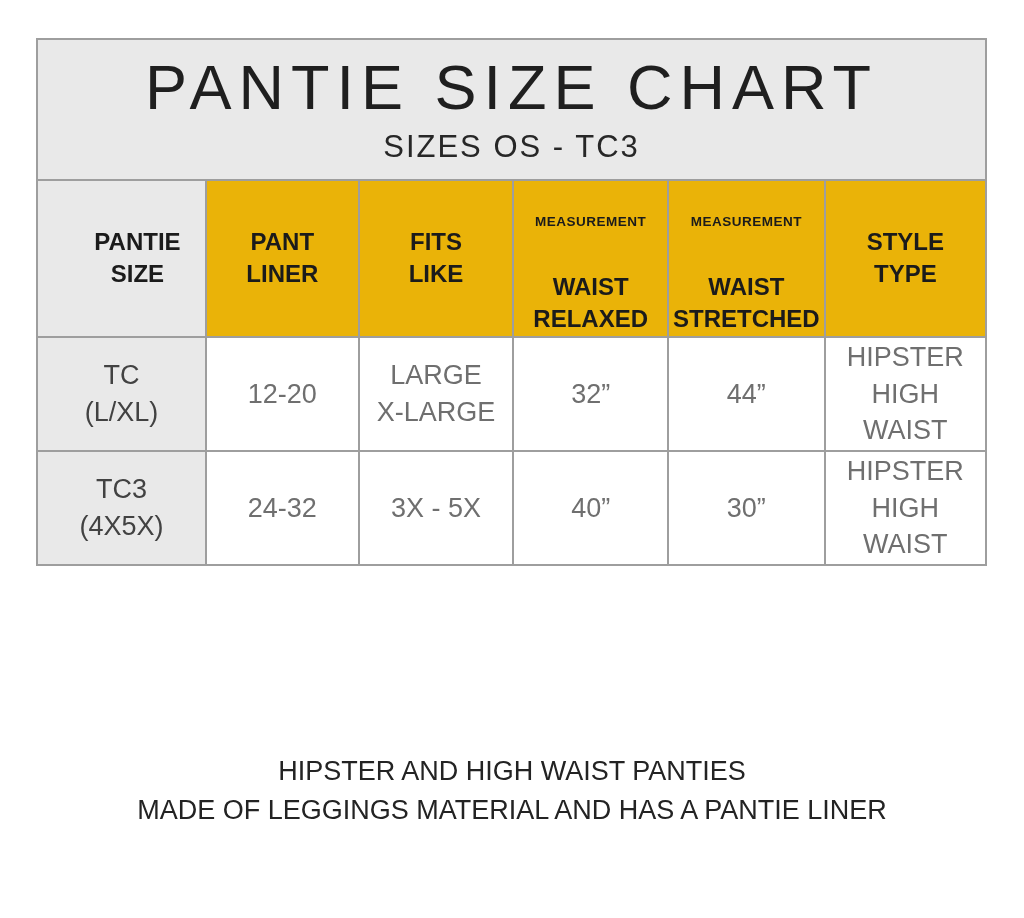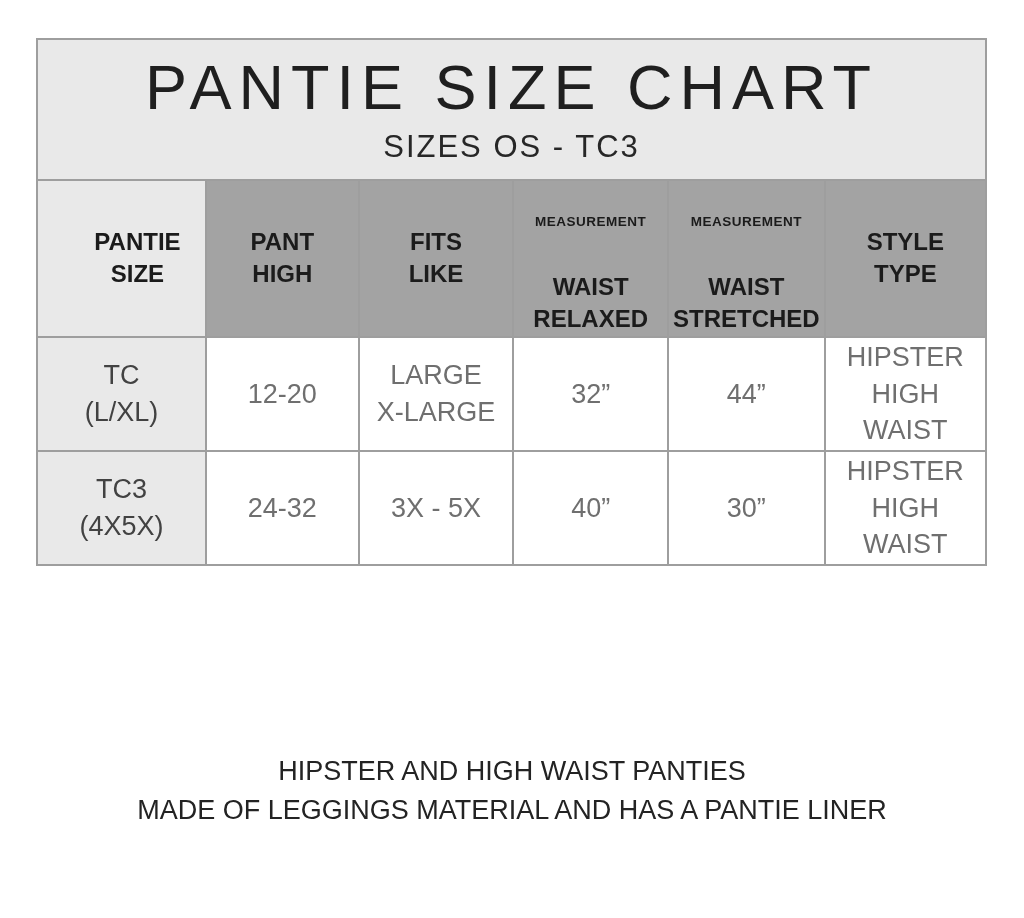--- a/index.html
+++ b/index.html
@@ -44,21 +44,21 @@
     margin-top: 8px;
     font-size: 31px;
     letter-spacing: 2px;
     font-weight: 400;
     color: #272727;
   }
 
   
   .head-row th {
     height: 111px;
-    background: #a3a3a3;
+    background: #eab308;
     font-weight: bold;
     font-size: 24px;
     line-height: 1.35;
     color: #1b1b1b;
     white-space: pre-line;
   }
   .head-row th.first-col { background: #e9e9e9; padding-left: 32px; }
   .overline {
     display: block;
     font-size: 13.5px;
@@ -123,21 +123,21 @@
       <td class="band-cell" colspan="6">
         <div class="chart-title">PANTIE SIZE CHART</div>
         <div class="chart-subtitle">SIZES OS - TC3</div>
       </td>
     </tr>
 
     <tr class="head-row">
       <th class="first-col"><span>PANTIE
 SIZE</span></th>
       <th><span>PANT
-HIGH</span></th>
+LINER</span></th>
       <th><span>FITS
 LIKE</span></th>
       <th>
         <span class="overline">MEASUREMENT</span>
         <span>WAIST
 RELAXED</span>
       </th>
       <th>
         <span class="overline">MEASUREMENT</span>
         <span>WAIST

